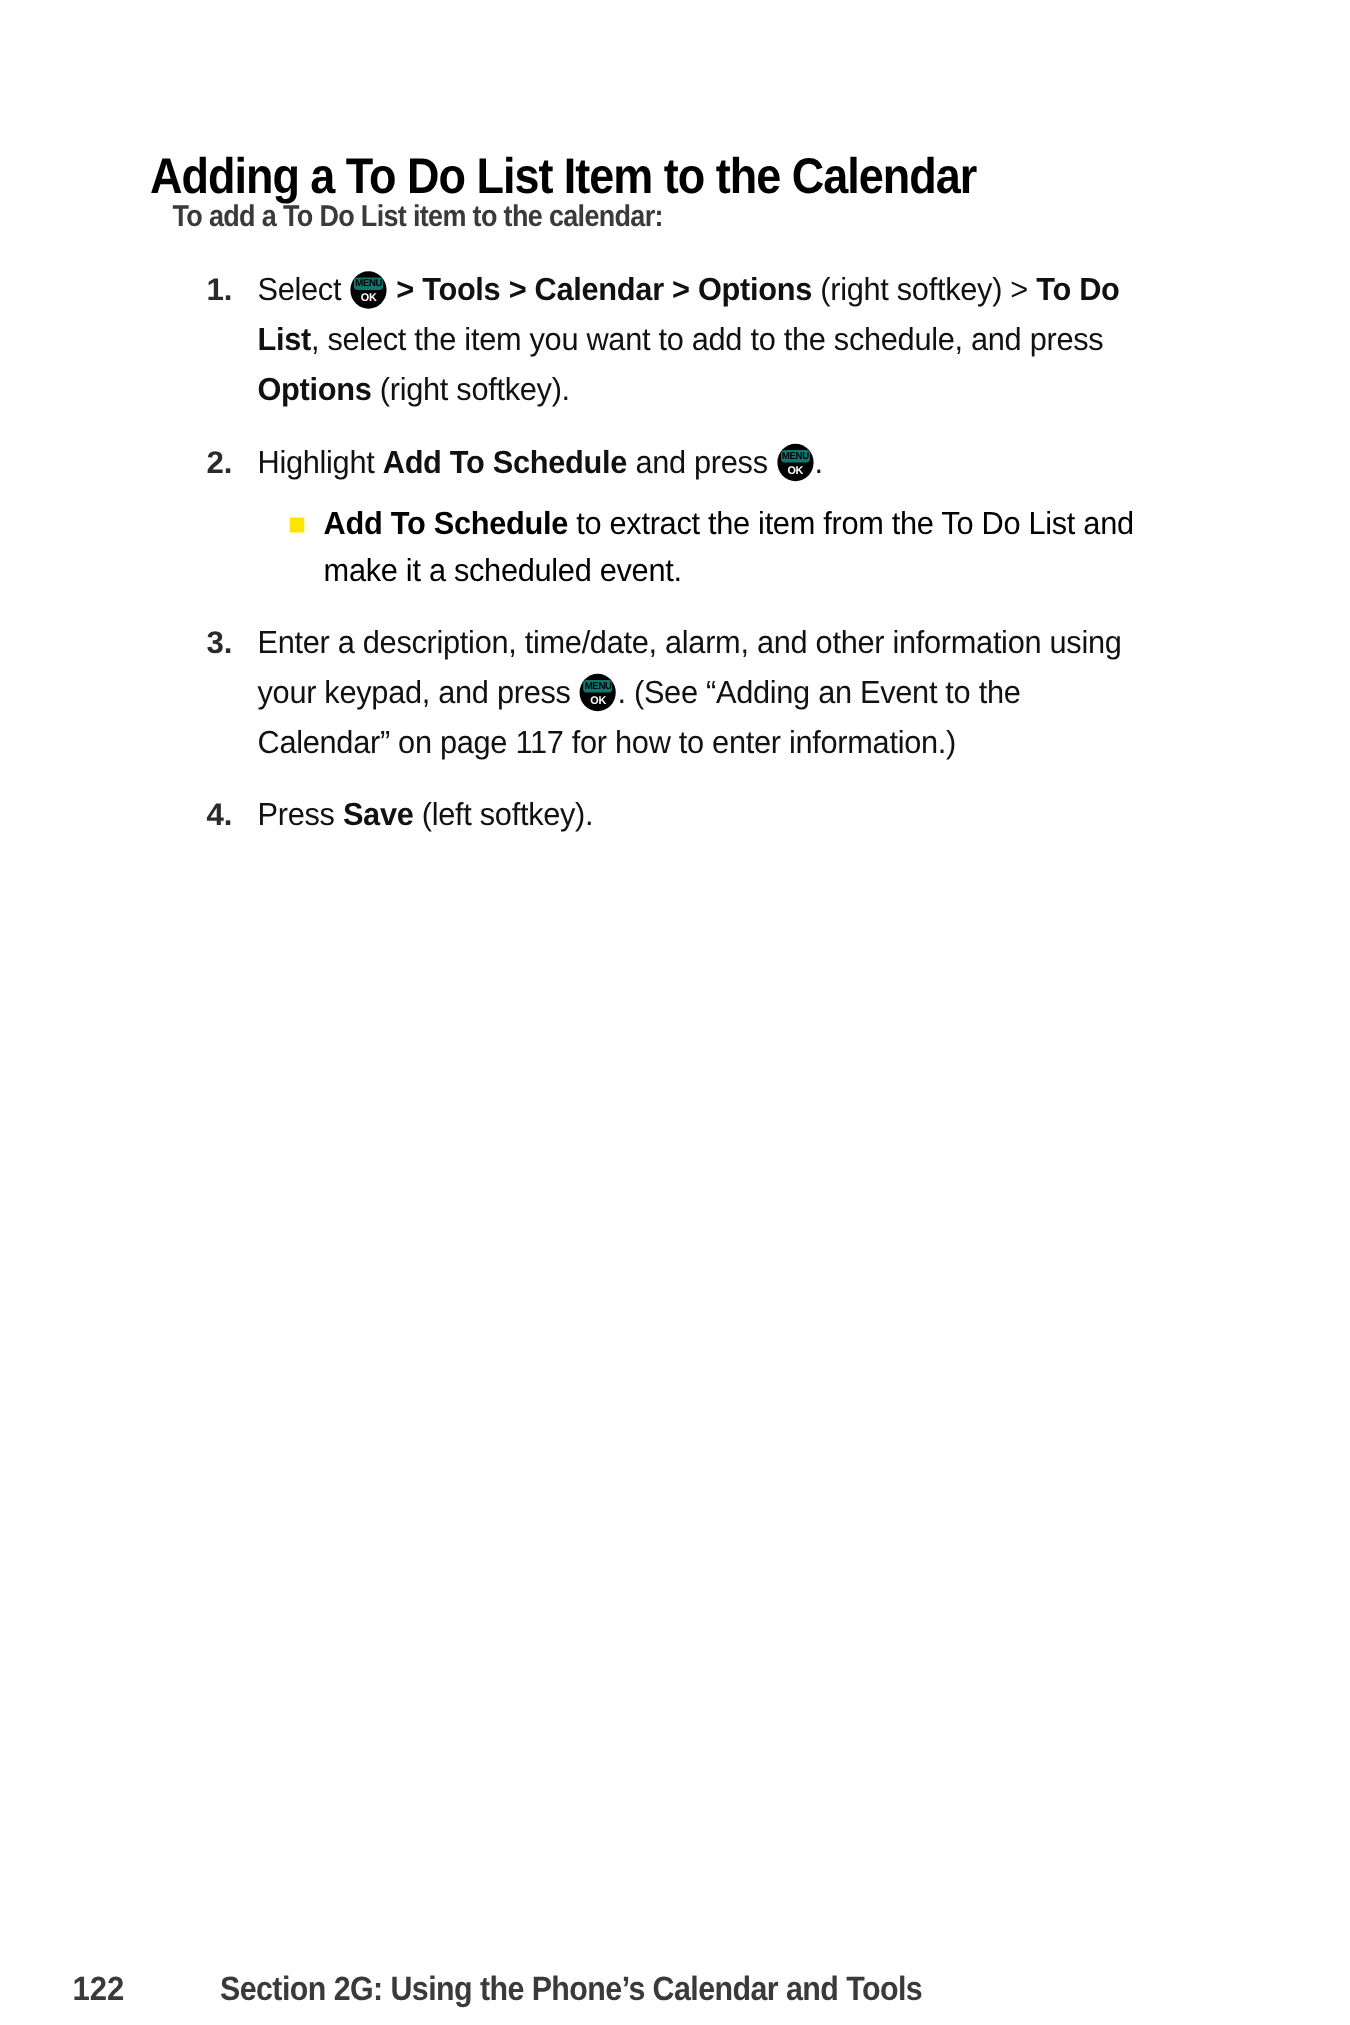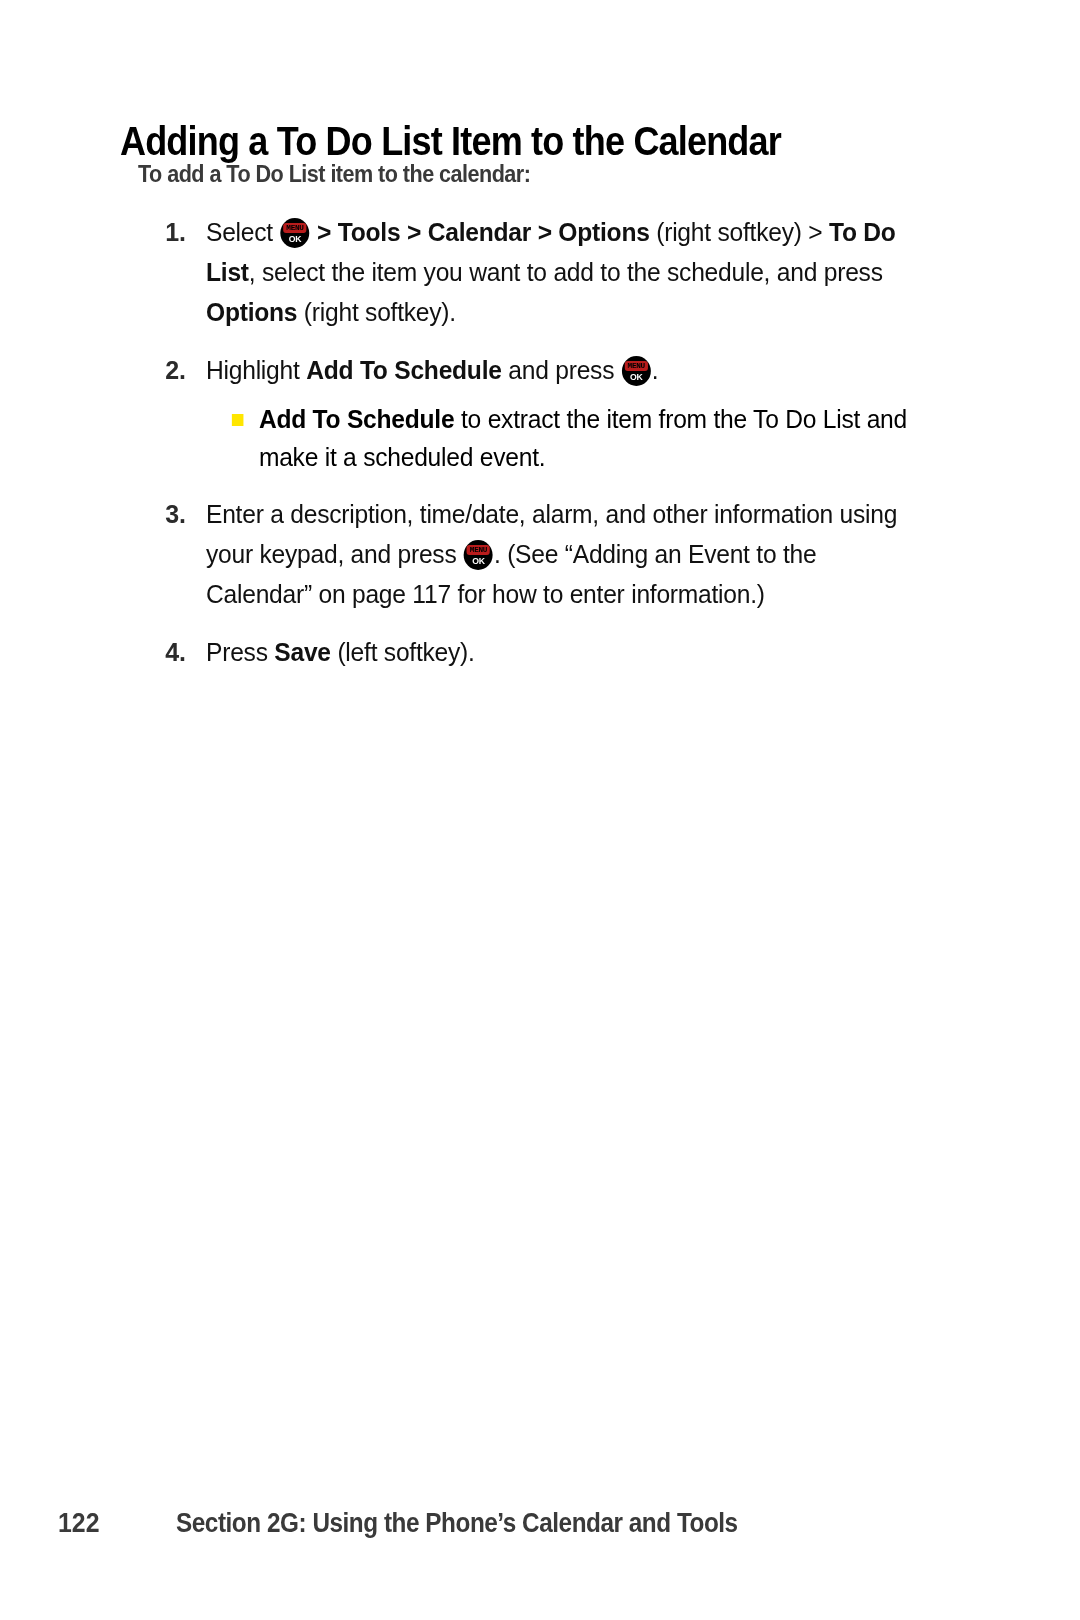--- a/index.html
+++ b/index.html
@@ -118,48 +118,48 @@
     vertical-align: -7px;
     margin: 0 1px;
     overflow: hidden;
   }
   .menukey .mk-menu {
     position: absolute;
     left: 3px;
     top: 4.5px;
     width: 24px;
     height: 10.5px;
-    background: #b91c1c;
+    background: #0f766e;
     border-radius: 3px;
     color: #000000;
     font-size: 8px;
     font-weight: bold;
     line-height: 10.5px;
     text-align: center;
     letter-spacing: -0.3px;
-    font-family: Liberation Mono, monospace;
+    font-family: Liberation Sans, sans-serif;
   }
   .menukey .mk-ok {
     position: absolute;
     left: 0;
     right: 0;
     top: 16px;
     color: #ffffff;
     font-size: 9px;
     font-weight: bold;
     line-height: 11px;
     text-align: center;
     letter-spacing: -0.2px;
   }
 
   
   .footer {
     position: absolute;
     left: 58px;
-    top: 1508px;
+    top: 1576px;
     width: 900px;
     height: 40px;
   }
   .footer-page {
     position: absolute;
     left: 0;
     top: 0;
     font-size: 27px;
     font-weight: bold;
     color: #3a3a3a;

